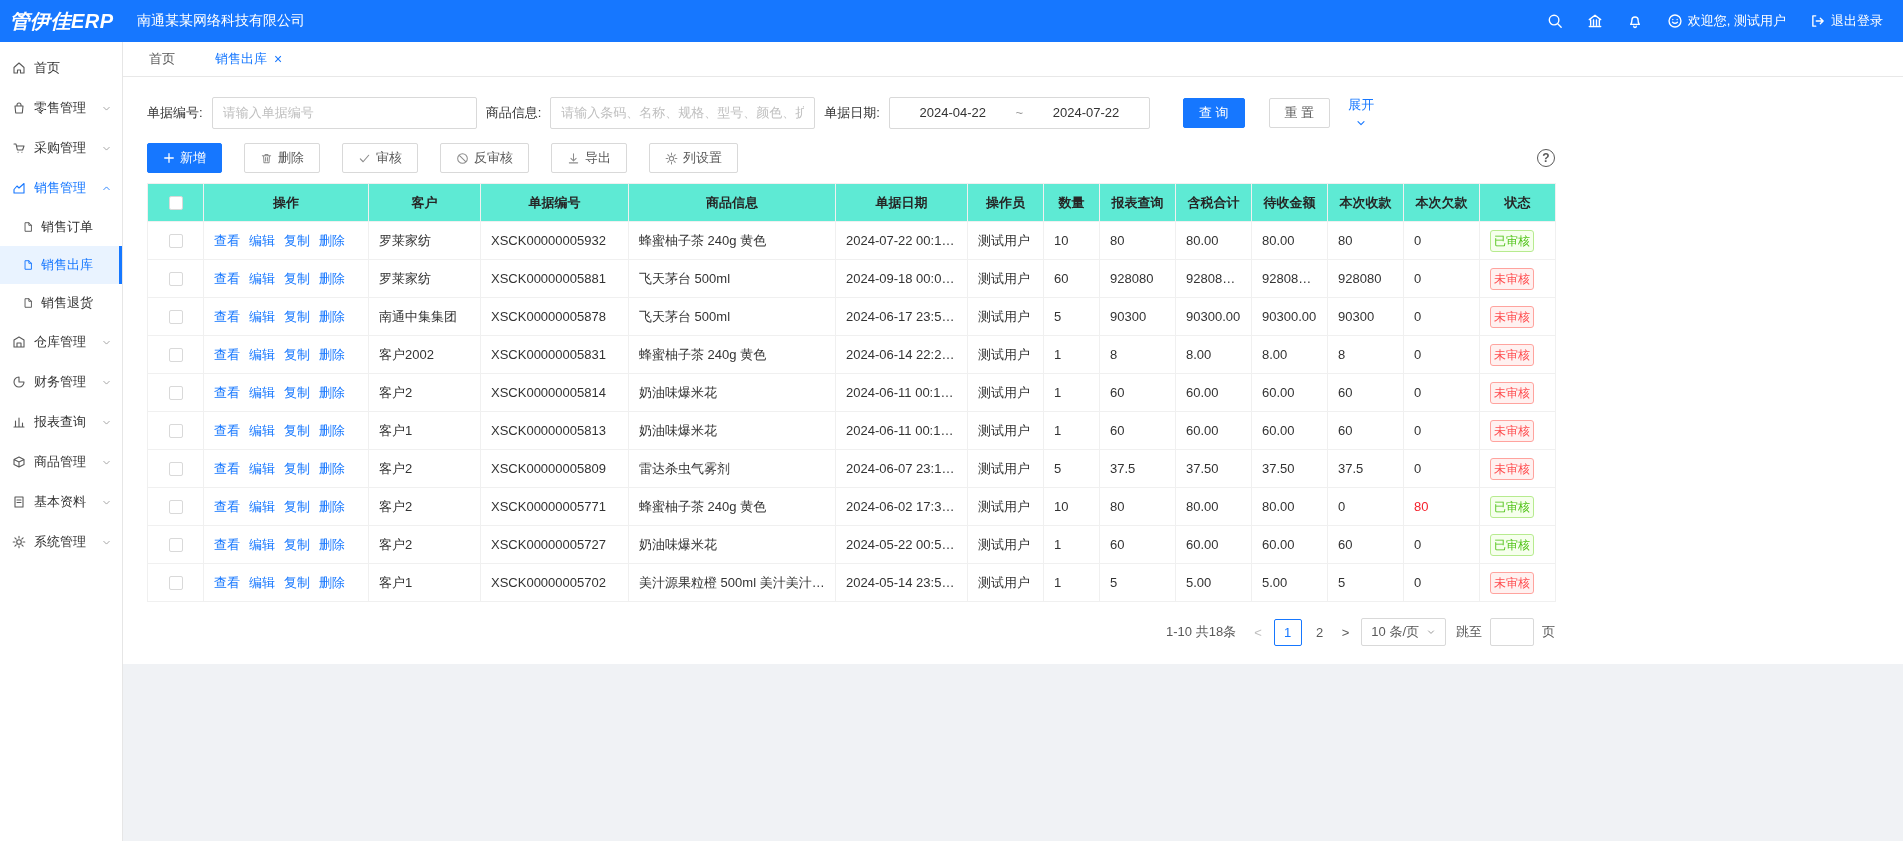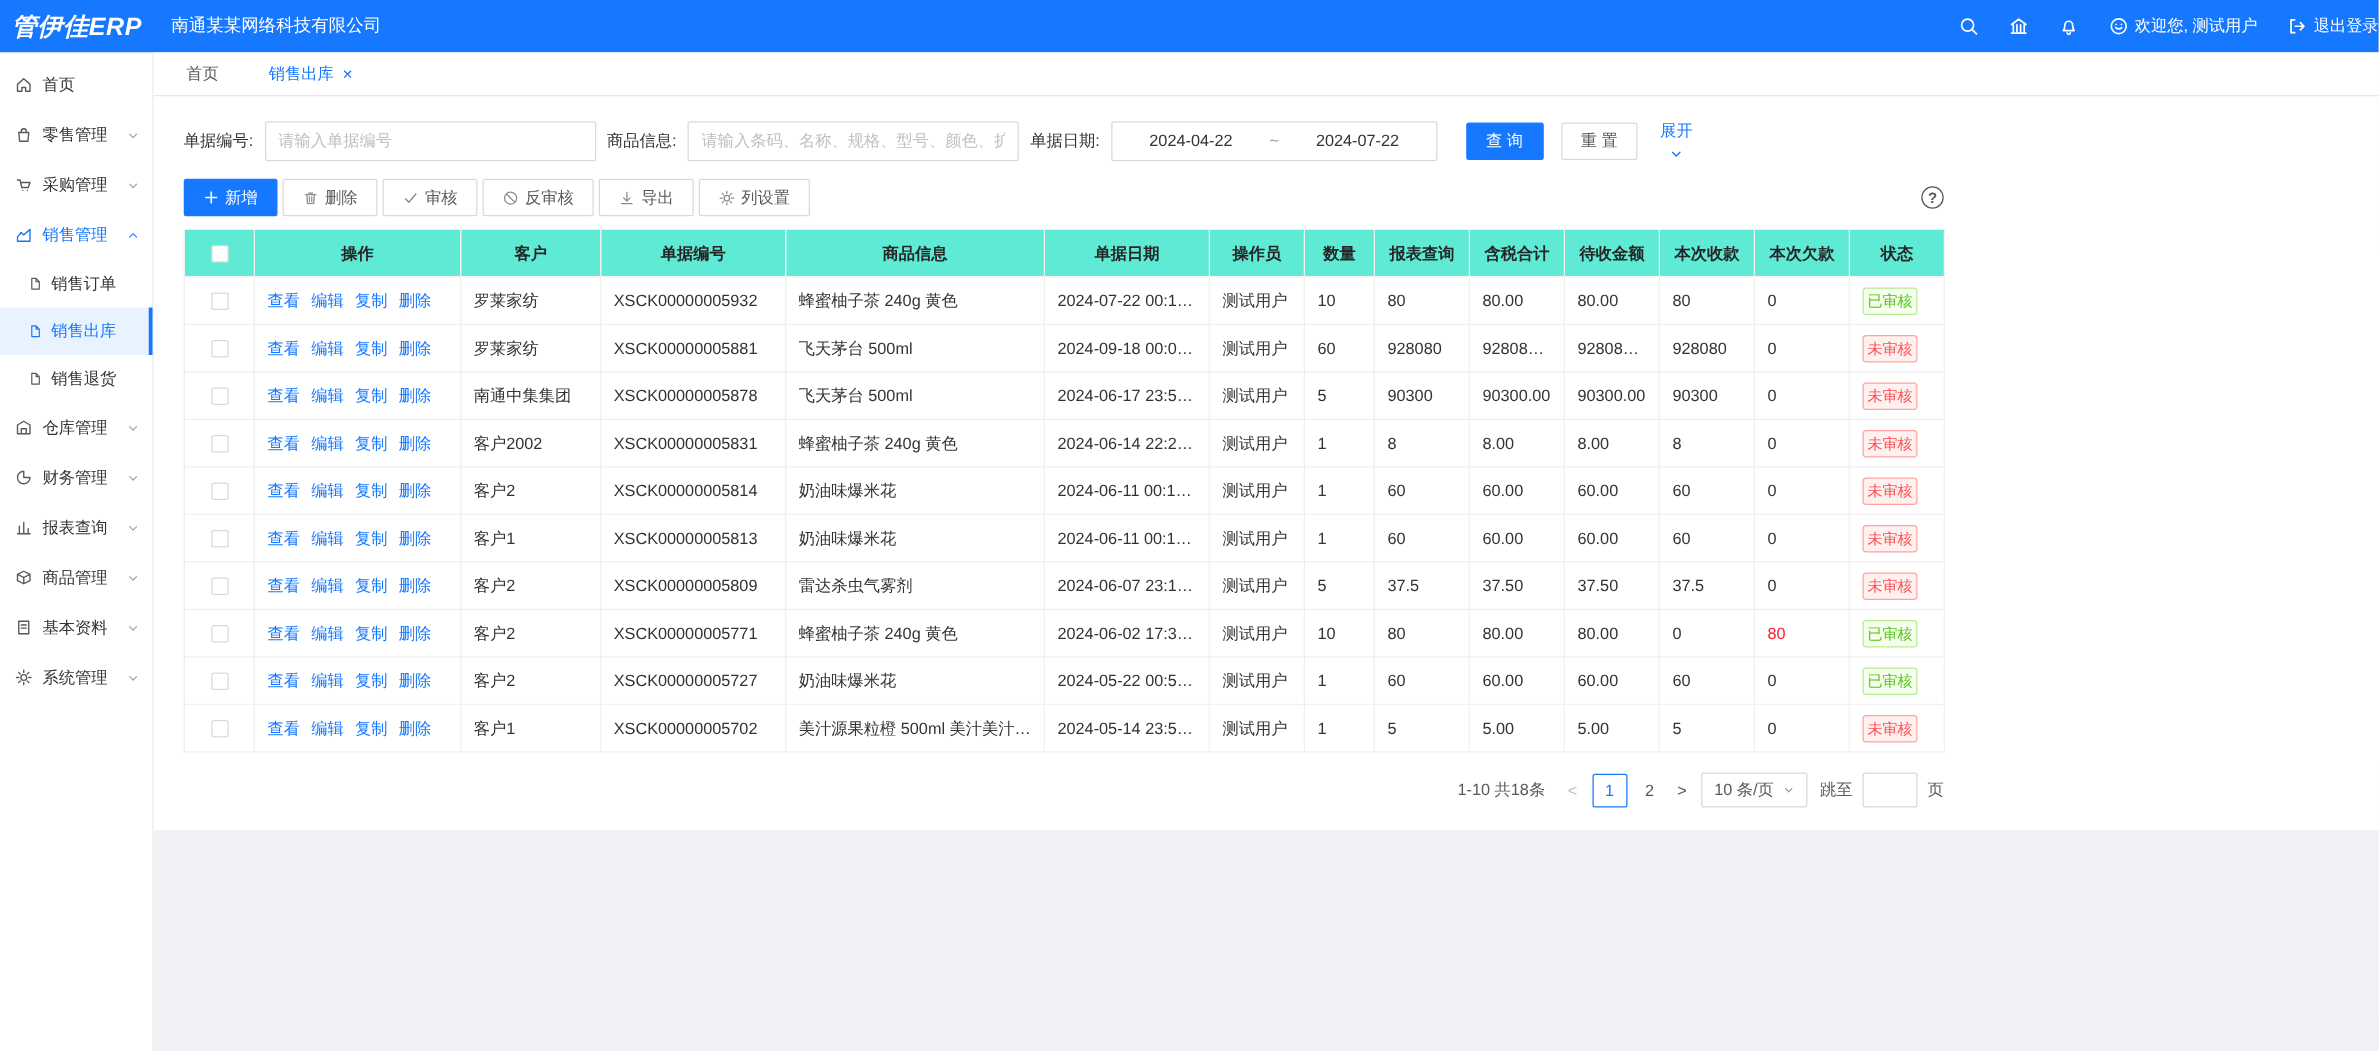--- a/index.html
+++ b/index.html
@@ -3,21 +3,21 @@
 <meta charset="utf-8">
 <style>
   * { box-sizing: border-box; margin: 0; padding: 0; }
   html,body { width:1903px; height:841px; overflow:hidden; background:#f0f2f5;
     font-family:"Liberation Sans","DejaVu Sans",sans-serif; font-size:13px; color:#333; }
 
   
   .topbar { height:42px; background:#1677ff; display:flex; align-items:center; color:#fff; }
   .logo { width:123px; text-align:center; font-size:20px; font-weight:bold; letter-spacing:.5px;font-style:italic; }
   .company { font-size:14px; margin-left:14px; }
-  .top-right { margin-left:auto; display:flex; align-items:center; gap:24px; font-size:13px; }
+  .top-right { margin-left:auto; display:flex; align-items:center; gap:24px; margin-right:20px; font-size:13px; }
   .top-icon { display:flex; align-items:center; gap:5px; cursor:pointer; color:#fff; }
   .top-icon svg { display:block; }
 
   
   .shell { display:flex; height:799px; }
   .sidebar { width:123px; background:#fff; border-right:1px solid #e6e6e6; padding-top:6px; flex:none; }
   .side-item { height:40px; display:flex; align-items:center; gap:8px; padding:0 10px 0 12px; color:#333; cursor:pointer; }
   .side-item .s-icon { color:#595959; display:flex; }
   .side-item .chev { margin-left:auto; color:#999; display:flex; }
   .side-item.active { color:#1677ff; }
@@ -41,25 +41,25 @@
   .filters { display:flex; align-items:center; padding:19px 0 14px 24px; flex:none; }
   .f-label { color:#333; margin-right:9px; white-space:nowrap; }
   .f-input { width:265px; height:32px; border:1px solid #d9d9d9; border-radius:2px; padding:0 10px; font-size:13px; color:#333; outline:none; font-family:inherit; }
   .f-input::placeholder { color:#bfbfbf; }
   .f-group { display:flex; align-items:center; margin-right:9px; }
   .date-range { width:261px; height:32px; border:1px solid #d9d9d9; border-radius:2px; display:flex; align-items:center; justify-content:space-evenly; color:#333; background:#fff; cursor:pointer; }
   .date-sep { color:#999; }
   .btn { height:30px; border-radius:2px; padding:0 15px; font-size:13px; cursor:pointer; display:inline-flex; align-items:center; gap:5px; font-family:inherit; }
   .btn.primary { background:#1677ff; border:1px solid #1677ff; color:#fff; }
   .btn.outline { background:#fff; border:1px solid #d9d9d9; color:#595959; }
-  .filters .btn { margin-left:14px; }
+  .filters .btn { margin-left:24px; }
   .expand-link { color:#1677ff; margin-left:18px; display:flex; align-items:center; gap:3px; cursor:pointer;flex-direction:column; }
 
   
-  .toolbar { display:flex; align-items:center; gap:4px; margin:0 0 10px 24px; width:1408px; flex:none; }
+  .toolbar { display:flex; align-items:center; gap:22px; margin:0 0 10px 24px; width:1408px; flex:none; }
   .toolbar .btn.outline svg { color:#8c8c8c; }
   .help-circle { margin-left:auto; width:18px; height:18px; border:1.5px solid #595959; border-radius:50%; color:#595959; font-size:12px; font-weight:bold; display:flex; align-items:center; justify-content:center; cursor:pointer; }
 
   
   table { border-collapse:collapse; table-layout:fixed; width:1408px; margin-left:24px; font-size:13px; flex:none; }
   th,td { border:1px solid #f0f0f0; height:38px; padding:0 10px; text-align:left; white-space:nowrap; overflow:hidden; text-overflow:ellipsis; }
   th { font-weight:bold; color:#262626; text-align:center; background:#5eead4; }
   .cb-col { text-align:center; padding:0; }
   .cb { display:inline-block; width:14px; height:14px; border:1px solid #d9d9d9; border-radius:2px; background:#fff; vertical-align:middle; cursor:pointer; }
   .op-link { color:#1677ff; text-decoration:none; margin-right:9px; cursor:pointer; }

